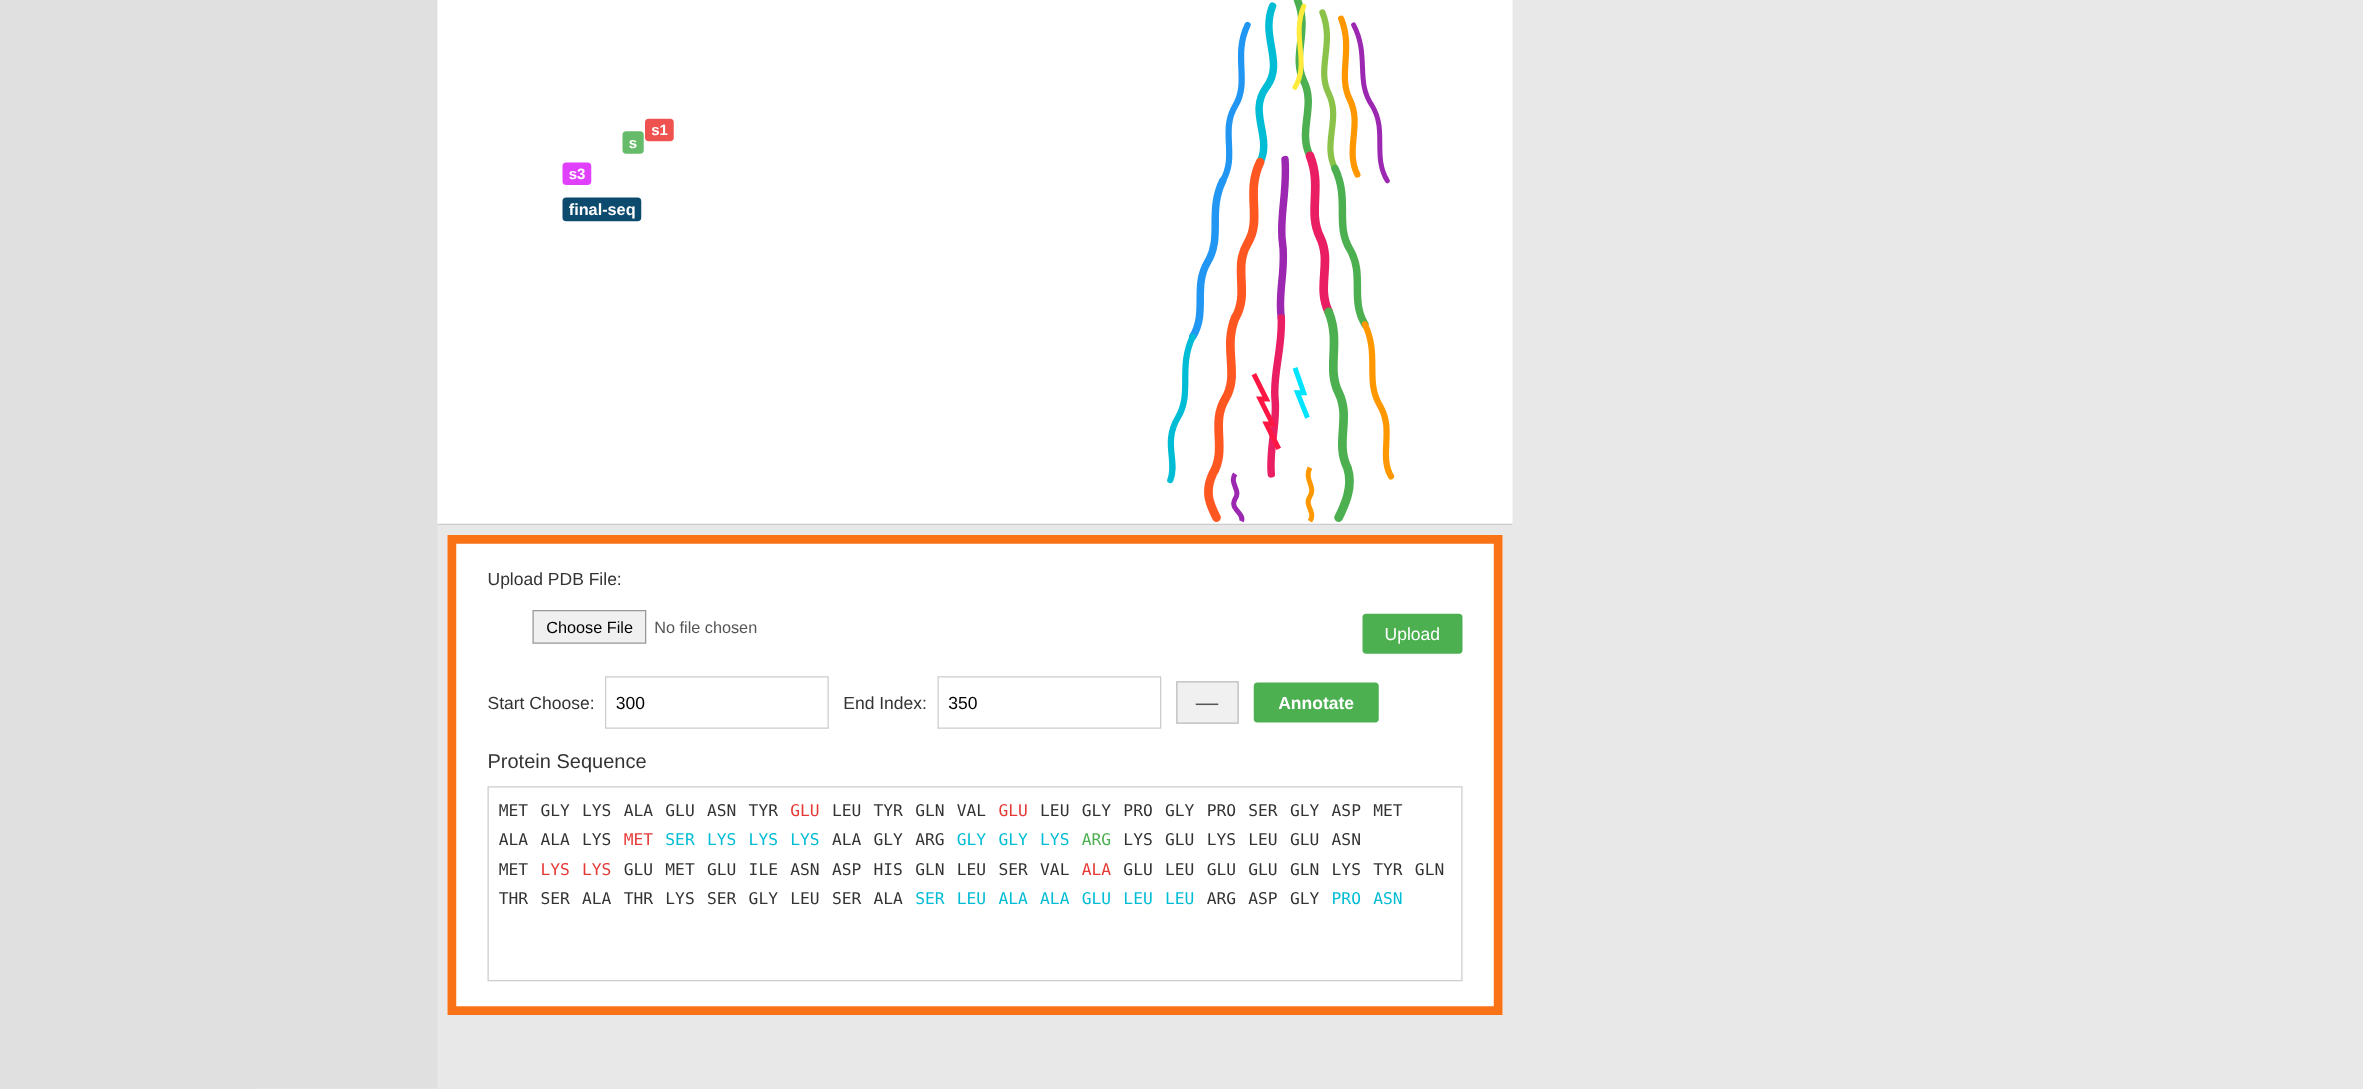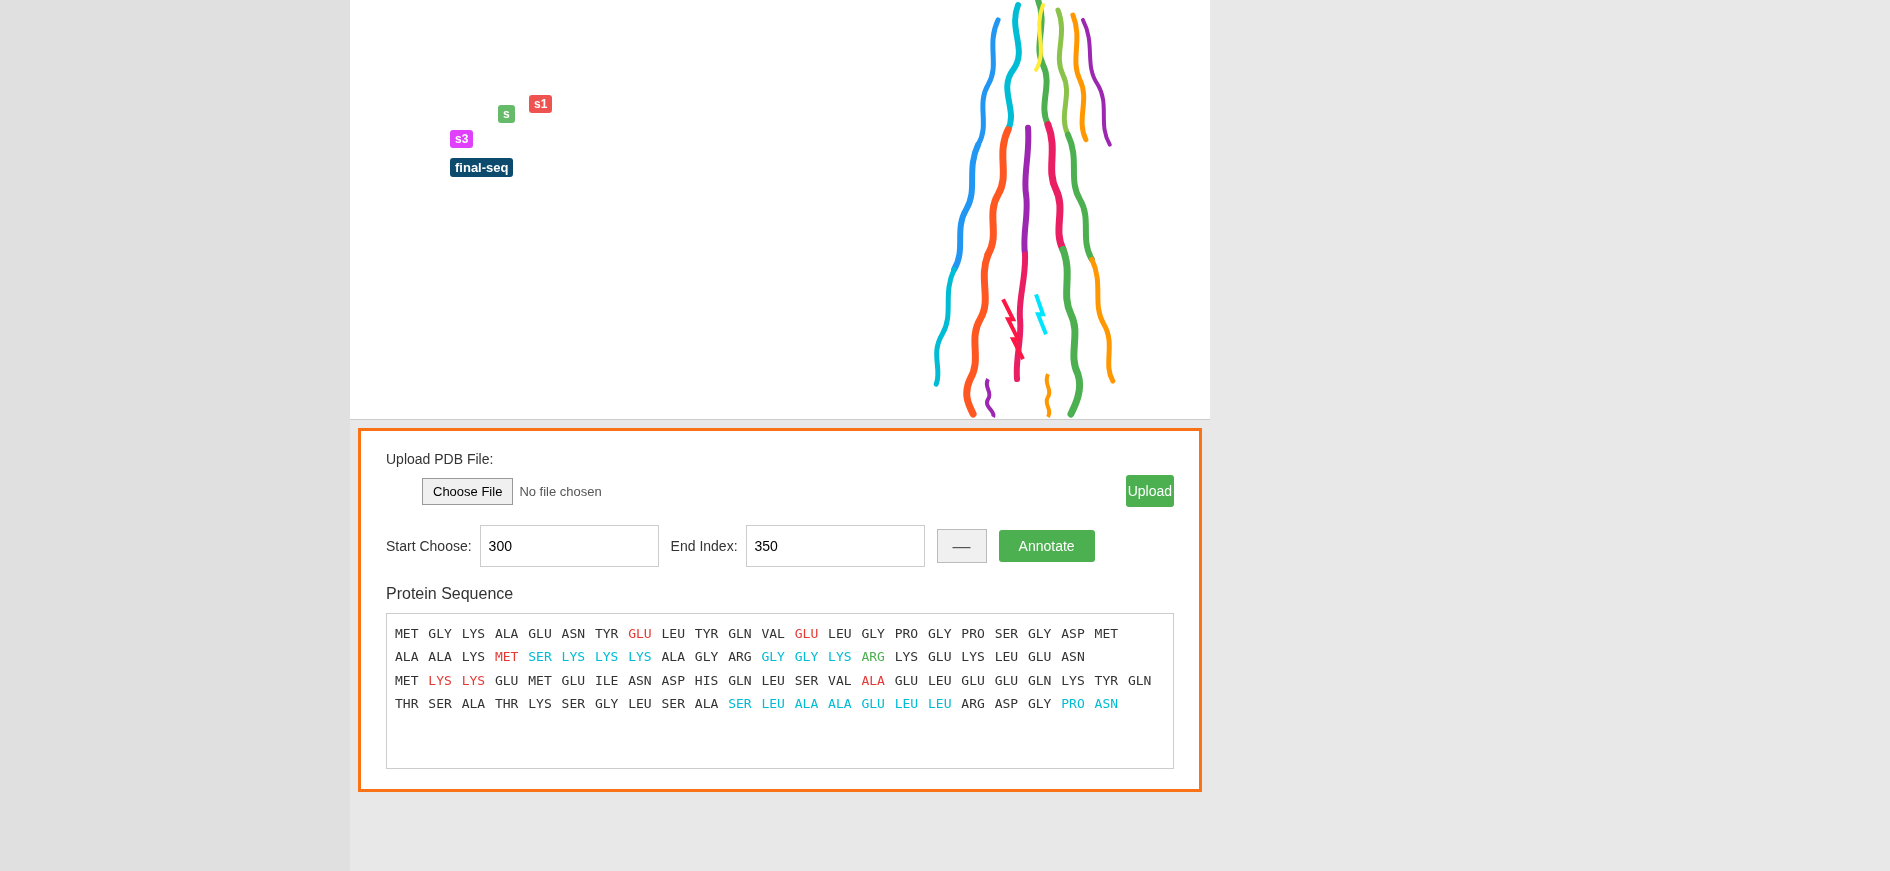--- a/index.html
+++ b/index.html
@@ -59,33 +59,33 @@
       left: 100px;
     }
     .label-s {
       background: #66bb6a;
       top: 105px;
       left: 148px;
     }
     .label-s1 {
       background: #ef5350;
       top: 95px;
-      left: 179px;
+      left: 166px;
     }
     .label-final-seq {
       background: #0c4a6e;
       top: 158px;
       left: 100px;
       font-size: 13px;
     }
 
     
     .control-panel {
       background: white;
-      border: 3px solid #f97316;
+      border: 7px solid #f97316;
       padding: 20px 25px;
       margin: 8px;
     }
 
     .upload-section {
       margin-bottom: 18px;
     }
 
     .upload-label {
       font-size: 14px;
@@ -120,24 +120,25 @@
     .no-file-text {
       margin-left: 6px;
       color: #555;
       font-size: 13px;
     }
 
     .upload-btn {
       background: #4caf50;
       color: white;
       border: none;
-      padding: 8px 2px;
+      padding: 8px 18px;
       font-size: 14px;
       cursor: pointer;
       border-radius: 3px;
+      margin-top: 12px;
     }
 
     
     .index-row {
       display: flex;
       align-items: center;
       gap: 12px;
       margin-bottom: 18px;
     }
 
@@ -174,20 +175,21 @@
     }
 
     .annotate-btn {
       background: #4caf50;
       color: white;
       border: none;
       padding: 8px 20px;
       font-size: 14px;
       cursor: pointer;
       border-radius: 3px;
+      font-weight: bold;
     }
 
     
     .sequence-section {
       margin-top: 4px;
     }
 
     .sequence-title {
       font-size: 16px;
       font-weight: normal;

